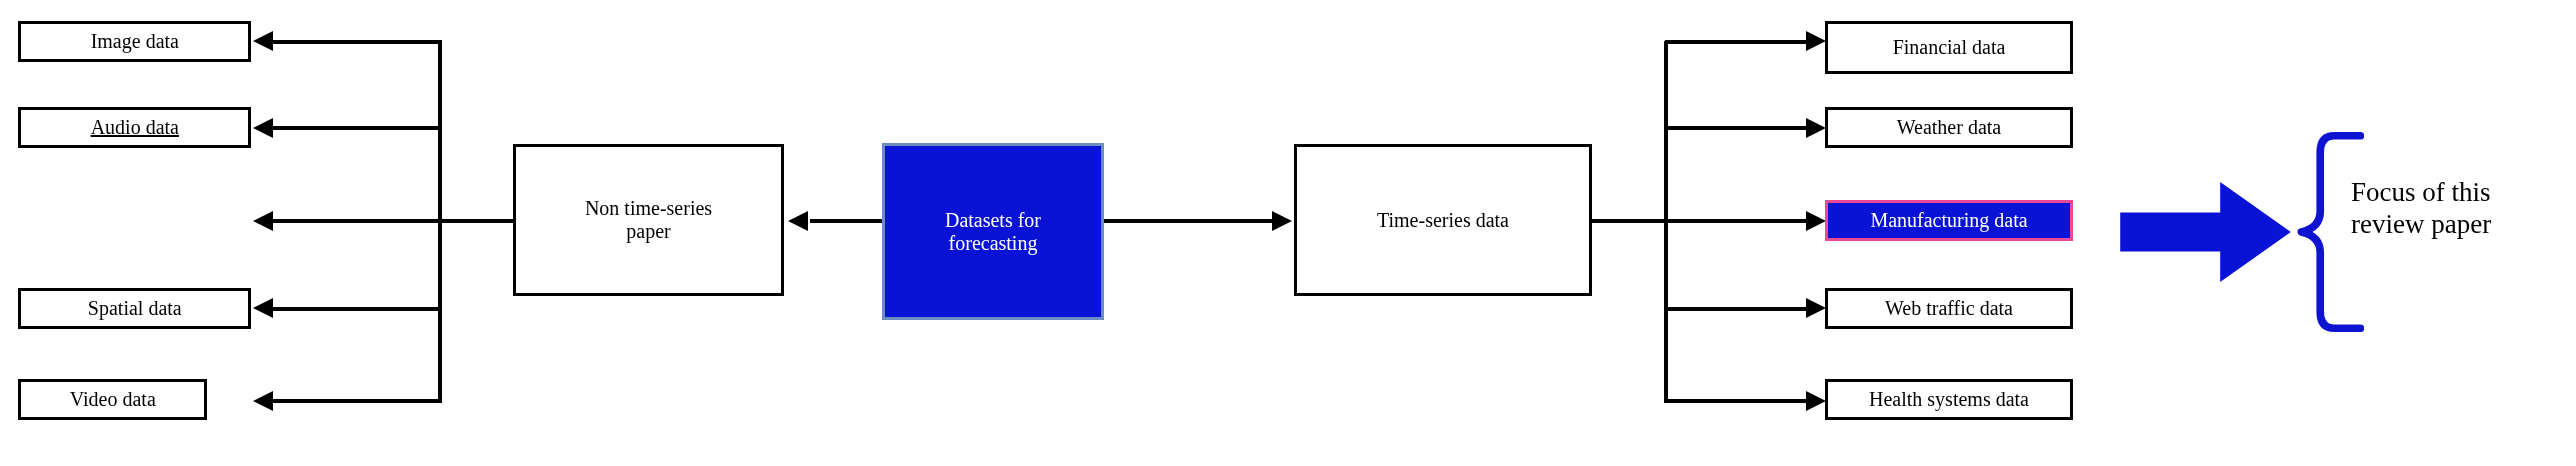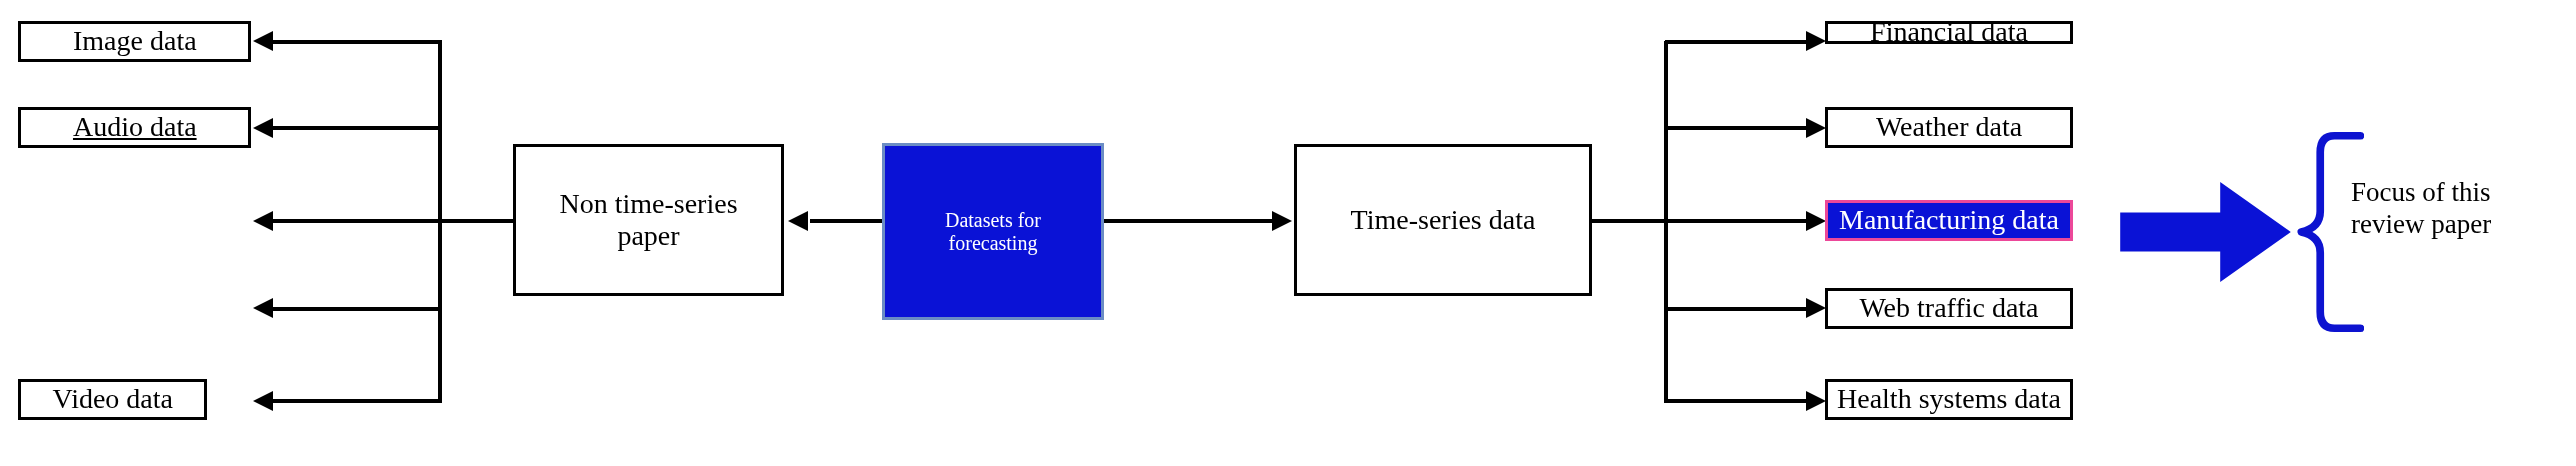--- a/index.html
+++ b/index.html
@@ -10,21 +10,21 @@
     position:absolute;
     box-sizing:border-box;
     border:3px solid #000;
     background:#ffffff;
     color:#000000;
     display:flex;
     align-items:center;
     justify-content:center;
     text-align:center;
     line-height:1.15;
-    font-size:28px;
+    font-size:20px;
     white-space:pre-line;
   }
   .box.blue-fill{
     background:#0a12d6;
     color:#ffffff;
     border:3px solid #ec4899;
   }
   .box.hero{
     background:#0a12d6;
     color:#ffffff;
@@ -62,20 +62,21 @@
 </head>
 <body>
 
 <div id="stage">
 
   <div class="box" style="left:18.3px; top:20.7px; width:233px; height:41px;">Image data</div>
 
   <div class="box" style="left:18.3px; top:107px; width:233px; height:41px;text-decoration:underline;">Audio data</div>
 
 
+  <div class="box" style="left:18.3px; top:288px; width:233px; height:41px;">Spatial data</div>
 
   <div class="box" style="left:18.3px; top:379px; width:189px; height:41px;">Video data</div>
 
   <div class="line vline" style="left:438px; top:41px; height:191px;"></div>
   <div class="line vline" style="left:438px; top:229px; height:174px;"></div>
 
   <div class="line hline" style="left:272px; top:40px; width:170px;"></div>
   <div class="line hline" style="left:272px; top:126px; width:170px;"></div>
   <div class="line hline" style="left:272px; top:219px; width:170px;"></div>
   <div class="line hline" style="left:272px; top:307px; width:170px;"></div>
@@ -113,21 +114,21 @@
   <div class="line hline" style="left:1665px; top:219px; width:142px;"></div>
   <div class="line hline" style="left:1665px; top:307px; width:142px;"></div>
   <div class="line hline" style="left:1665px; top:399px; width:142px;"></div>
 
   <div class="arrow-head arrow-right" style="left:1806px; top:31px;"></div>
   <div class="arrow-head arrow-right" style="left:1806px; top:118px;"></div>
   <div class="arrow-head arrow-right" style="left:1806px; top:211px;"></div>
   <div class="arrow-head arrow-right" style="left:1806px; top:298px;"></div>
   <div class="arrow-head arrow-right" style="left:1806px; top:391px;"></div>
 
-  <div class="box" style="left:1825px; top:20.7px; width:248px; height:23px;">Financial data</div>
+  <div class="box" style="left:1825px; top:20.7px; width:248px; height:53px;">Financial data</div>
 
   <div class="box" style="left:1825px; top:107px; width:248px; height:41px;">Weather data</div>
 
   <div class="box blue-fill" style="left:1825px; top:200px; width:248px; height:41px;">Manufacturing data</div>
 
   <div class="box" style="left:1825px; top:288px; width:248px; height:41px;">Web traffic data</div>
 
   <div class="box" style="left:1825px; top:379px; width:248px; height:41px;">Health systems data</div>
 
   <svg class="block-arrow" style="left:2120px; top:182px;" width="171" height="100" viewBox="0 0 290 170">

